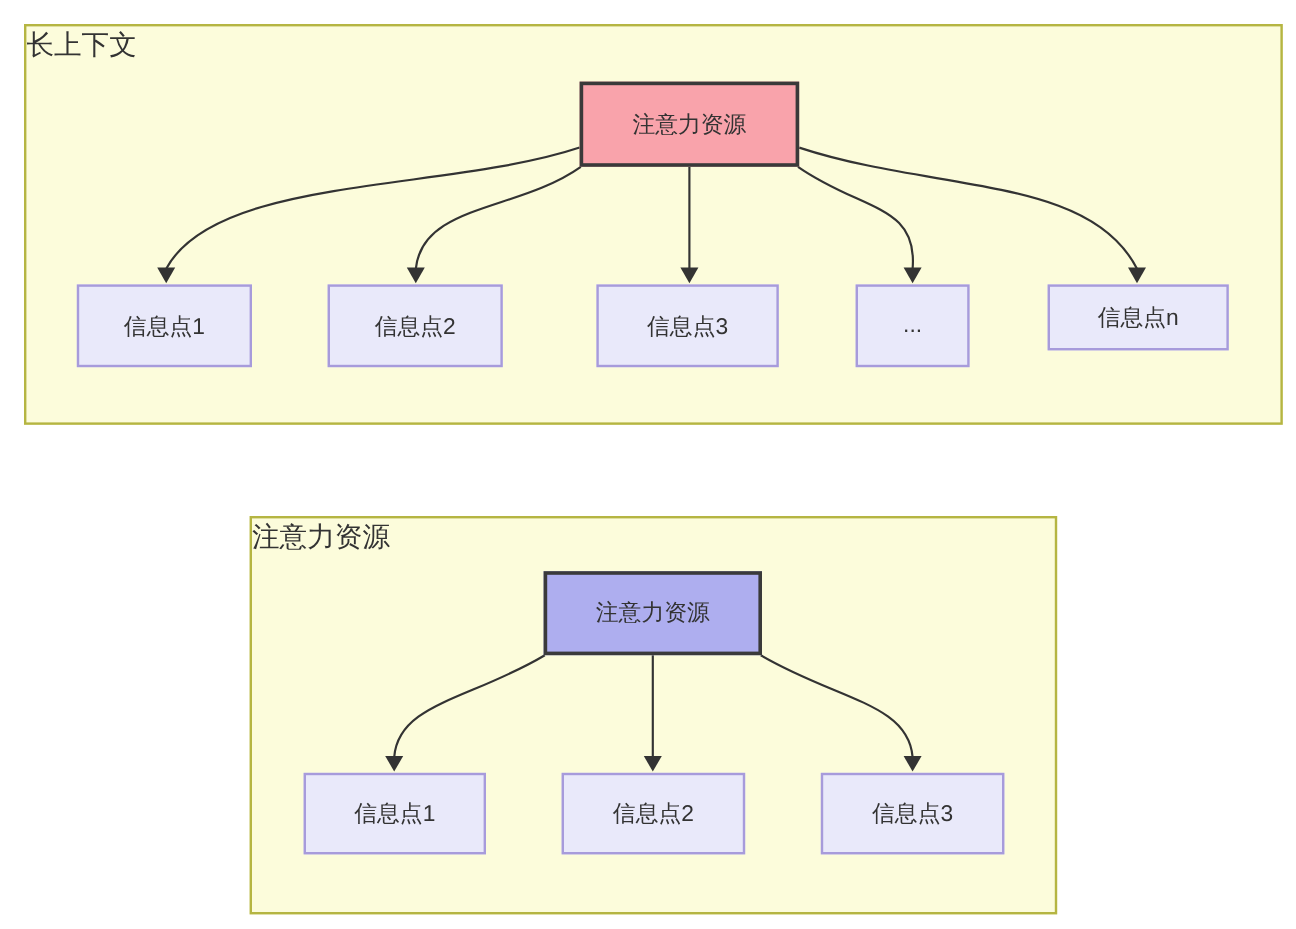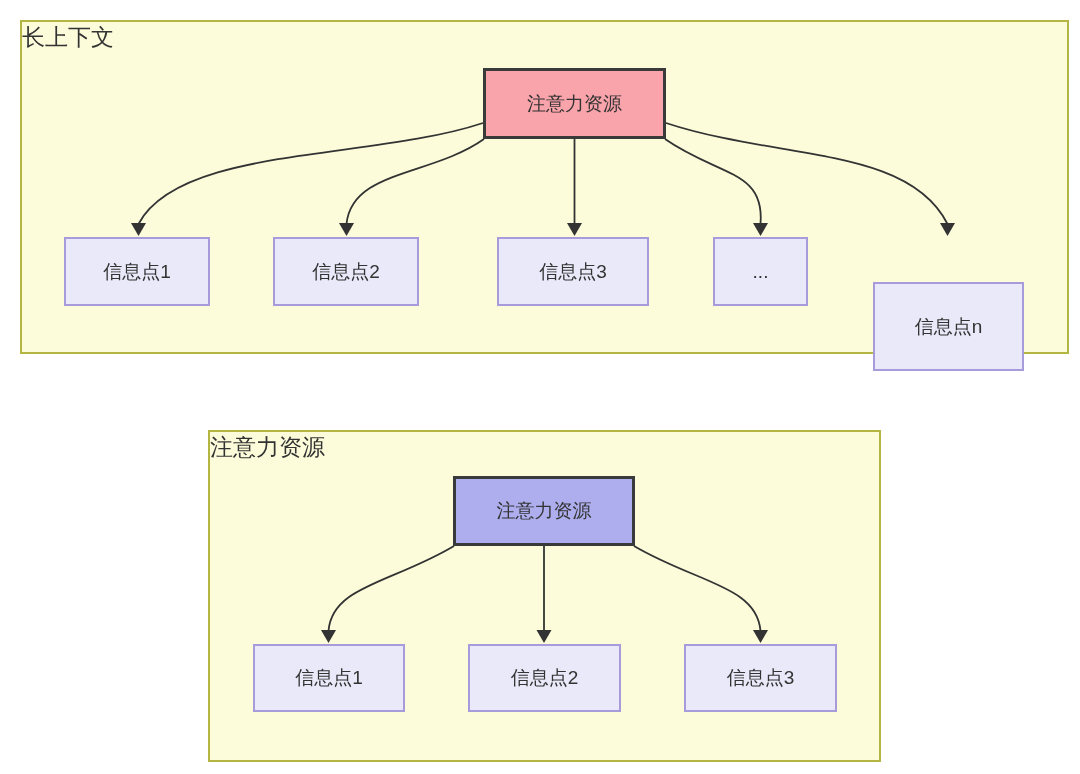--- a/index.html
+++ b/index.html
@@ -109,21 +109,21 @@
 </div>
 <div class="node info" style="left:273px; top:237px; width:146px; height:69px;">
   <span>信息点2</span>
 </div>
 <div class="node info" style="left:497px; top:237px; width:152px; height:69px;">
   <span>信息点3</span>
 </div>
 <div class="node info" style="left:713px; top:237px; width:95px; height:69px;">
   <span>...</span>
 </div>
-<div class="node info" style="left:873px; top:237px; width:151px; height:89px;margin-top:45px;">
+<div class="node info" style="left:873px; top:237px; width:151px; height:55px;">
   <span>信息点n</span>
 </div>
 
 <div class="node attention short" style="left:453px; top:476px; width:182px; height:70px;">
   <span>注意力资源</span>
 </div>
 
 <div class="node info" style="left:253px; top:644px; width:152px; height:68px;">
   <span>信息点1</span>
 </div>

